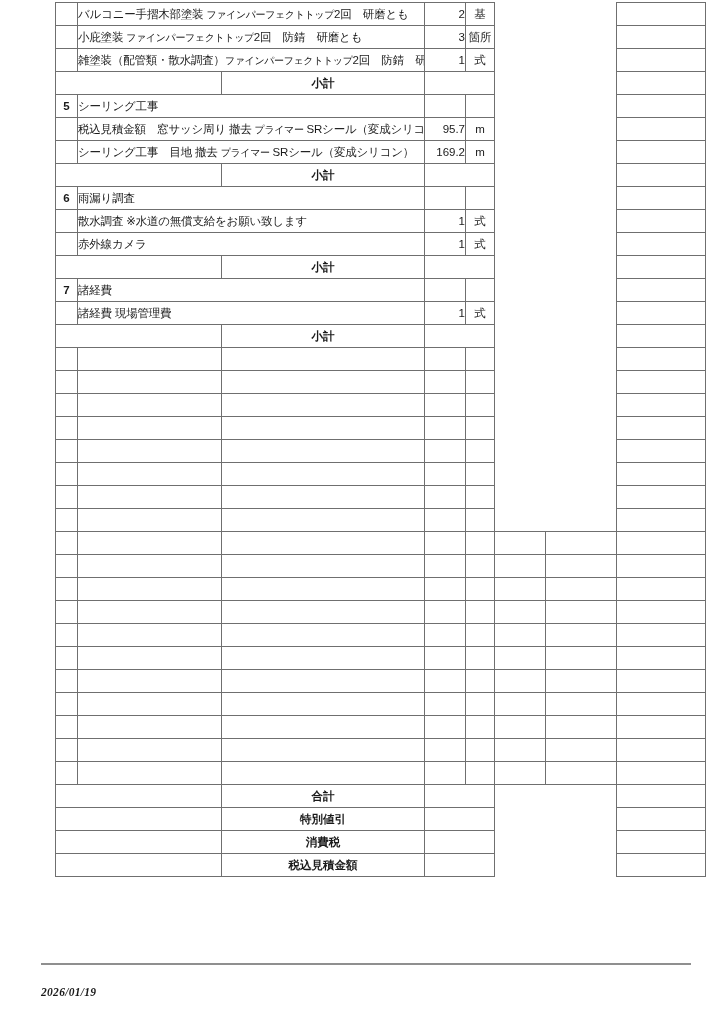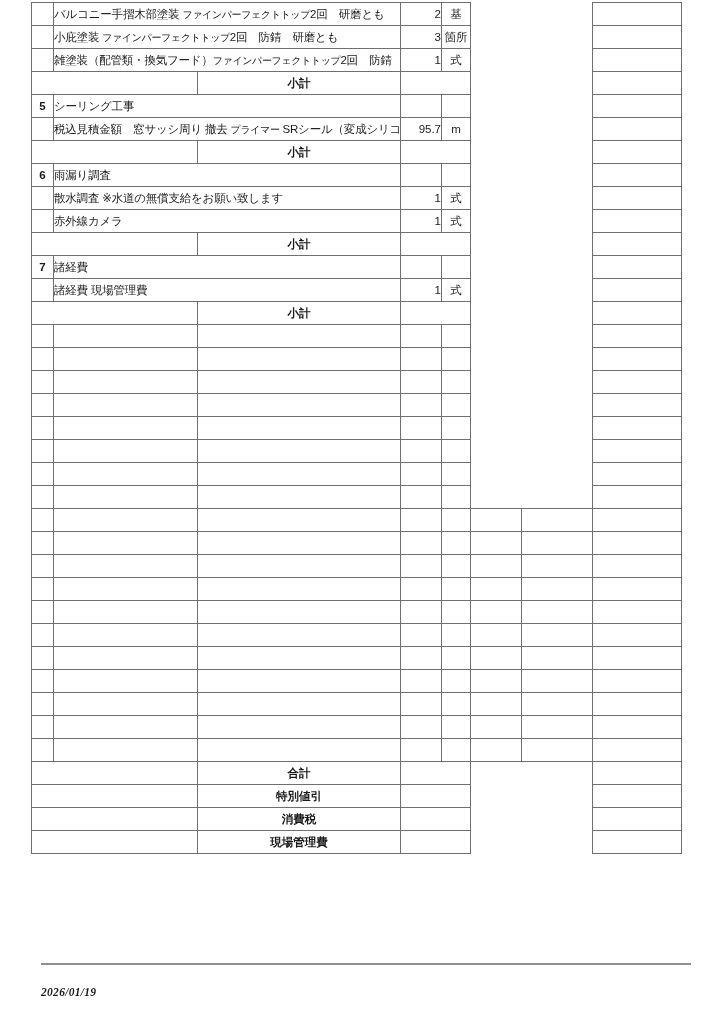--- a/index.html
+++ b/index.html
@@ -13,21 +13,21 @@
     height: 1024px;
     position: relative;
     font-family: "Liberation Sans", "DejaVu Sans", sans-serif;
     color: #1a1a1a;
     overflow: hidden;
   }
 
   
   #sheet {
     position: absolute;
-    left: 31px;
+    left: 55px;
     top: 2px;
     width: 650px;
   }
 
   table.grid {
     border-collapse: collapse;
     table-layout: fixed;
     width: 650px;
   }
   table.grid td {
@@ -124,21 +124,21 @@
           <td class="blank"></td>
           <td class="desc" colspan="2"><span>小庇塗装 </span><span class="kana">ファインパーフェクトトップ</span><span>2回　防錆　研磨とも</span></td>
           <td class="num">3</td>
           <td class="unitc">箇所</td>
           <td class="void"></td>
           <td class="void"></td>
           <td class="blank"></td>
         </tr>
         <tr>
           <td class="blank tall"></td>
-          <td class="desc two-line tall" colspan="2"><span>雑塗装（配管類・換気フード）</span><span class="kana">ファインパーフェクトトップ</span><span>2回　防錆　研磨とも</span></td>
+          <td class="desc two-line tall" colspan="2"><span>雑塗装（配管類・散水調査）</span><span class="kana">ファインパーフェクトトップ</span><span>2回　防錆　研磨とも</span></td>
           <td class="num tall">1</td>
           <td class="unitc tall">式</td>
           <td class="void tall"></td>
           <td class="void tall"></td>
           <td class="blank tall"></td>
         </tr>
         <tr>
           <td class="blank void-r"></td>
           <td class="blank void-l"></td>
           <td class="sub">小計</td>
@@ -159,20 +159,29 @@
         <tr>
           <td class="blank"></td>
           <td class="desc" colspan="2"><span>税込見積金額　窓サッシ周り 撤去 </span><span class="kana">プライマー</span><span> SRシール（変成シリコン）</span></td>
           <td class="num">95.7</td>
           <td class="unitc">m</td>
           <td class="void"></td>
           <td class="void"></td>
           <td class="blank"></td>
         </tr>
         <tr>
+          <td class="blank"></td>
+          <td class="desc" colspan="2"><span>シーリング工事　目地 撤去 </span><span class="kana">プライマー</span><span> SRシール（変成シリコン）</span></td>
+          <td class="num">169.2</td>
+          <td class="unitc">m</td>
+          <td class="void"></td>
+          <td class="void"></td>
+          <td class="blank"></td>
+        </tr>
+        <tr>
           <td class="blank void-r"></td>
           <td class="blank void-l"></td>
           <td class="sub">小計</td>
           <td class="blank" colspan="2"></td>
           <td class="void"></td>
           <td class="void"></td>
           <td class="blank"></td>
         </tr>
         <tr>
           <td class="no">6</td>
@@ -450,21 +459,21 @@
           <td class="blank void-l"></td>
           <td class="sub">消費税</td>
           <td class="blank" colspan="2"></td>
           <td class="void"></td>
           <td class="void"></td>
           <td class="blank"></td>
         </tr>
         <tr>
           <td class="blank void-r"></td>
           <td class="blank void-l"></td>
-          <td class="sub">現場管理費</td>
+          <td class="sub">税込見積金額</td>
           <td class="blank" colspan="2"></td>
           <td class="void"></td>
           <td class="void"></td>
           <td class="blank"></td>
         </tr>
       </tbody>
   </table>
 </div>
 
 <div id="footer">

